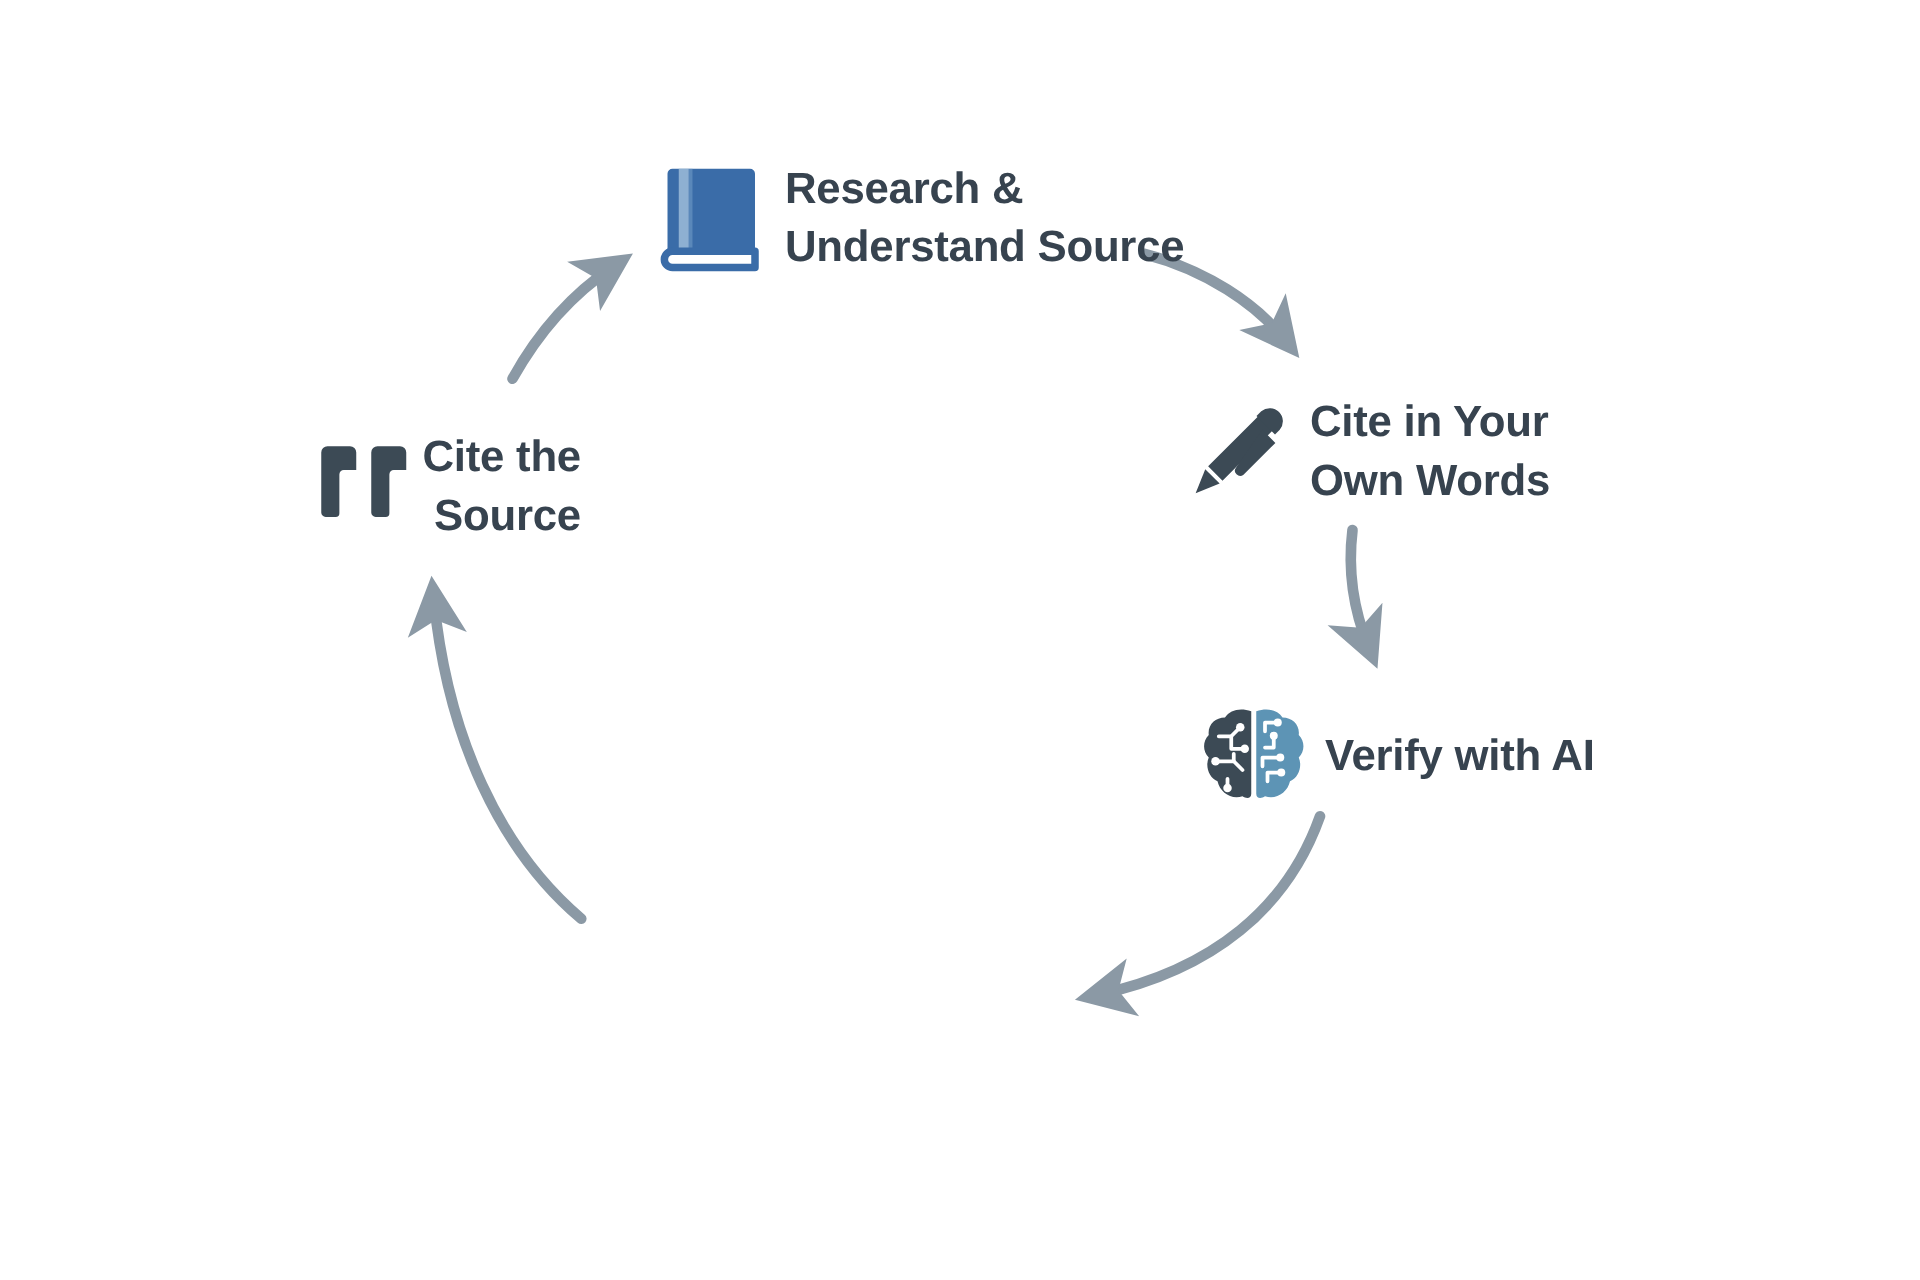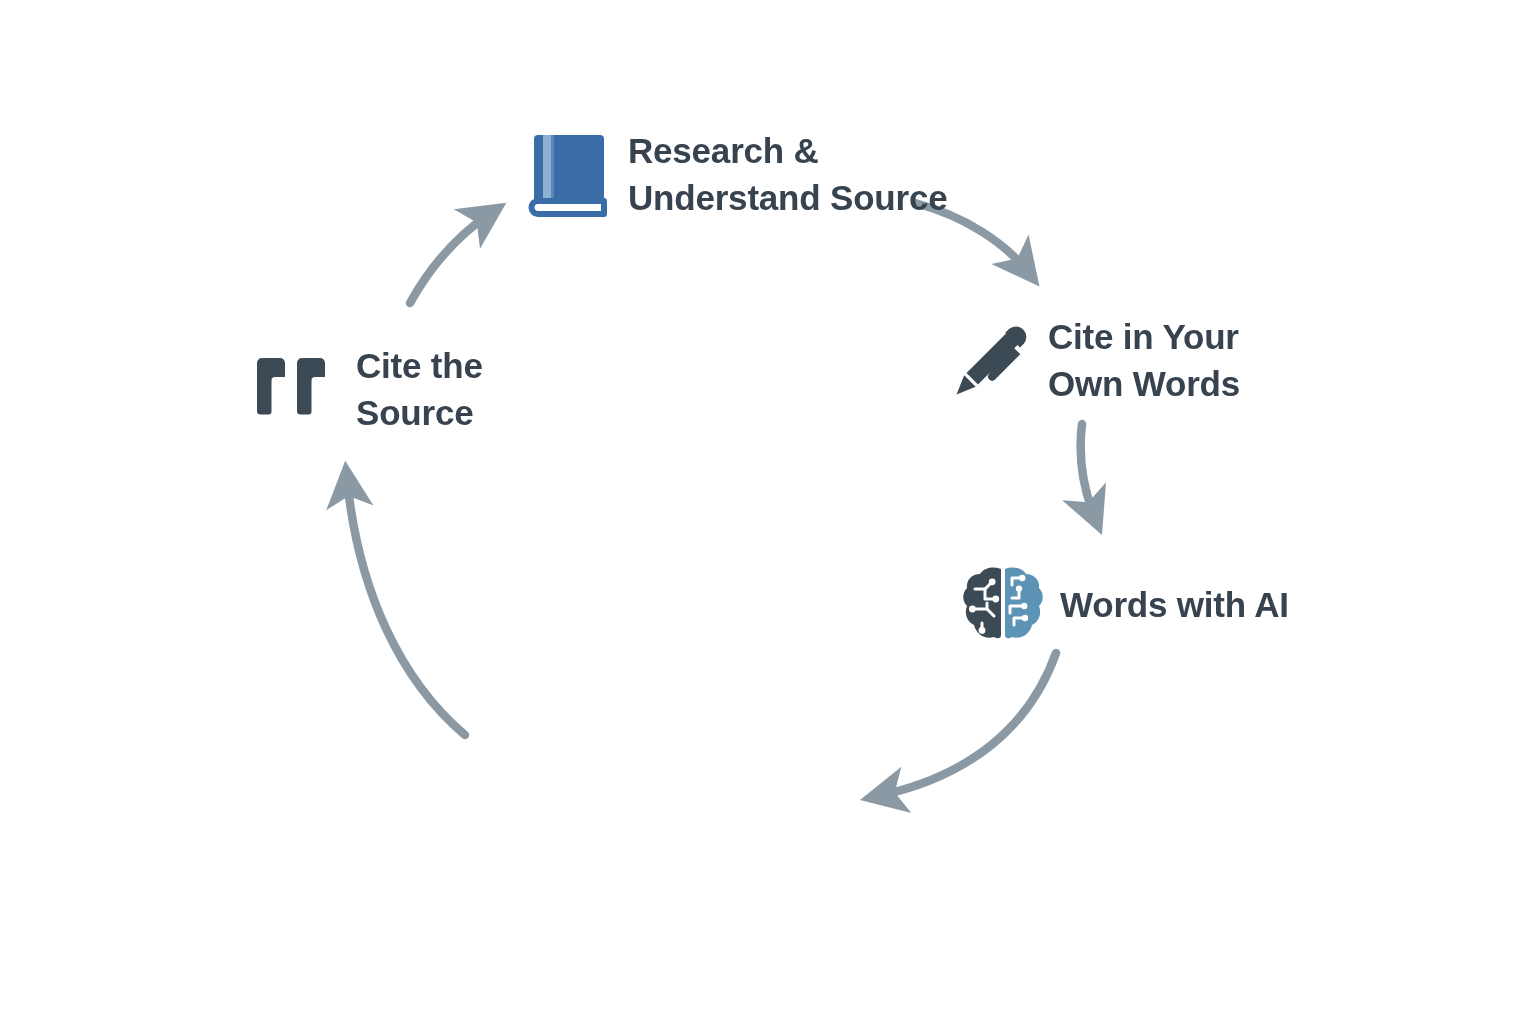--- a/index.html
+++ b/index.html
@@ -50,21 +50,21 @@
   #node-draft     { left: 946px; top: 313px;  }
   #node-draft .node-label { margin-left: 10px; }
 
   #node-refine    { left: 962px; top: 565px;  }
   #node-refine .node-label { margin-left: 16px; }
 
   #node-verify    { left: 464px; top: 725px;  }
   #node-verify .node-label { margin-left: 12px; }
 
   #node-cite      { left: 252px; top: 343px;  }
-  #node-cite .node-label { margin-left: 26px; }
+  #node-cite .node-label { margin-left: 8px; text-align: right; }
 
   
   .icon-book { width: 90px; height: 95px; }
 
   
   .icon-pen { width: 92px; height: 92px; }
 
   
   .icon-brain { width: 82px; height: 76px; }
 
@@ -173,21 +173,21 @@
           <path d="M52 60 L52 53 L62 53"></path>
         </g>
         <g fill="#ffffff">
           <circle cx="60.2" cy="13" r="3.2"></circle>
           <circle cx="57" cy="23.6" r="3.2"></circle>
           <circle cx="62.2" cy="41" r="3.2"></circle>
           <circle cx="63" cy="53" r="3.2"></circle>
         </g>
       </svg>
     </div>
-    <div class="node-label">Words with AI</div>
+    <div class="node-label">Verify with AI</div>
   </div>
 
 
   <div class="node" id="node-cite">
     <div class="node-icon">
       <svg class="icon-quote" viewBox="0 0 78 62" aria-hidden="true">
         <g fill="#3c4a55">
           <path d="M5 6 a5 5 0 0 1 5 -5 h18 a5 5 0 0 1 5 5 v14
                    h-10 a3.5 3.5 0 0 0 -3.5 3.5 v31
                    a3 3 0 0 1 -3 3 h-8 a3.5 3.5 0 0 1 -3.5 -3.5 Z"></path>

